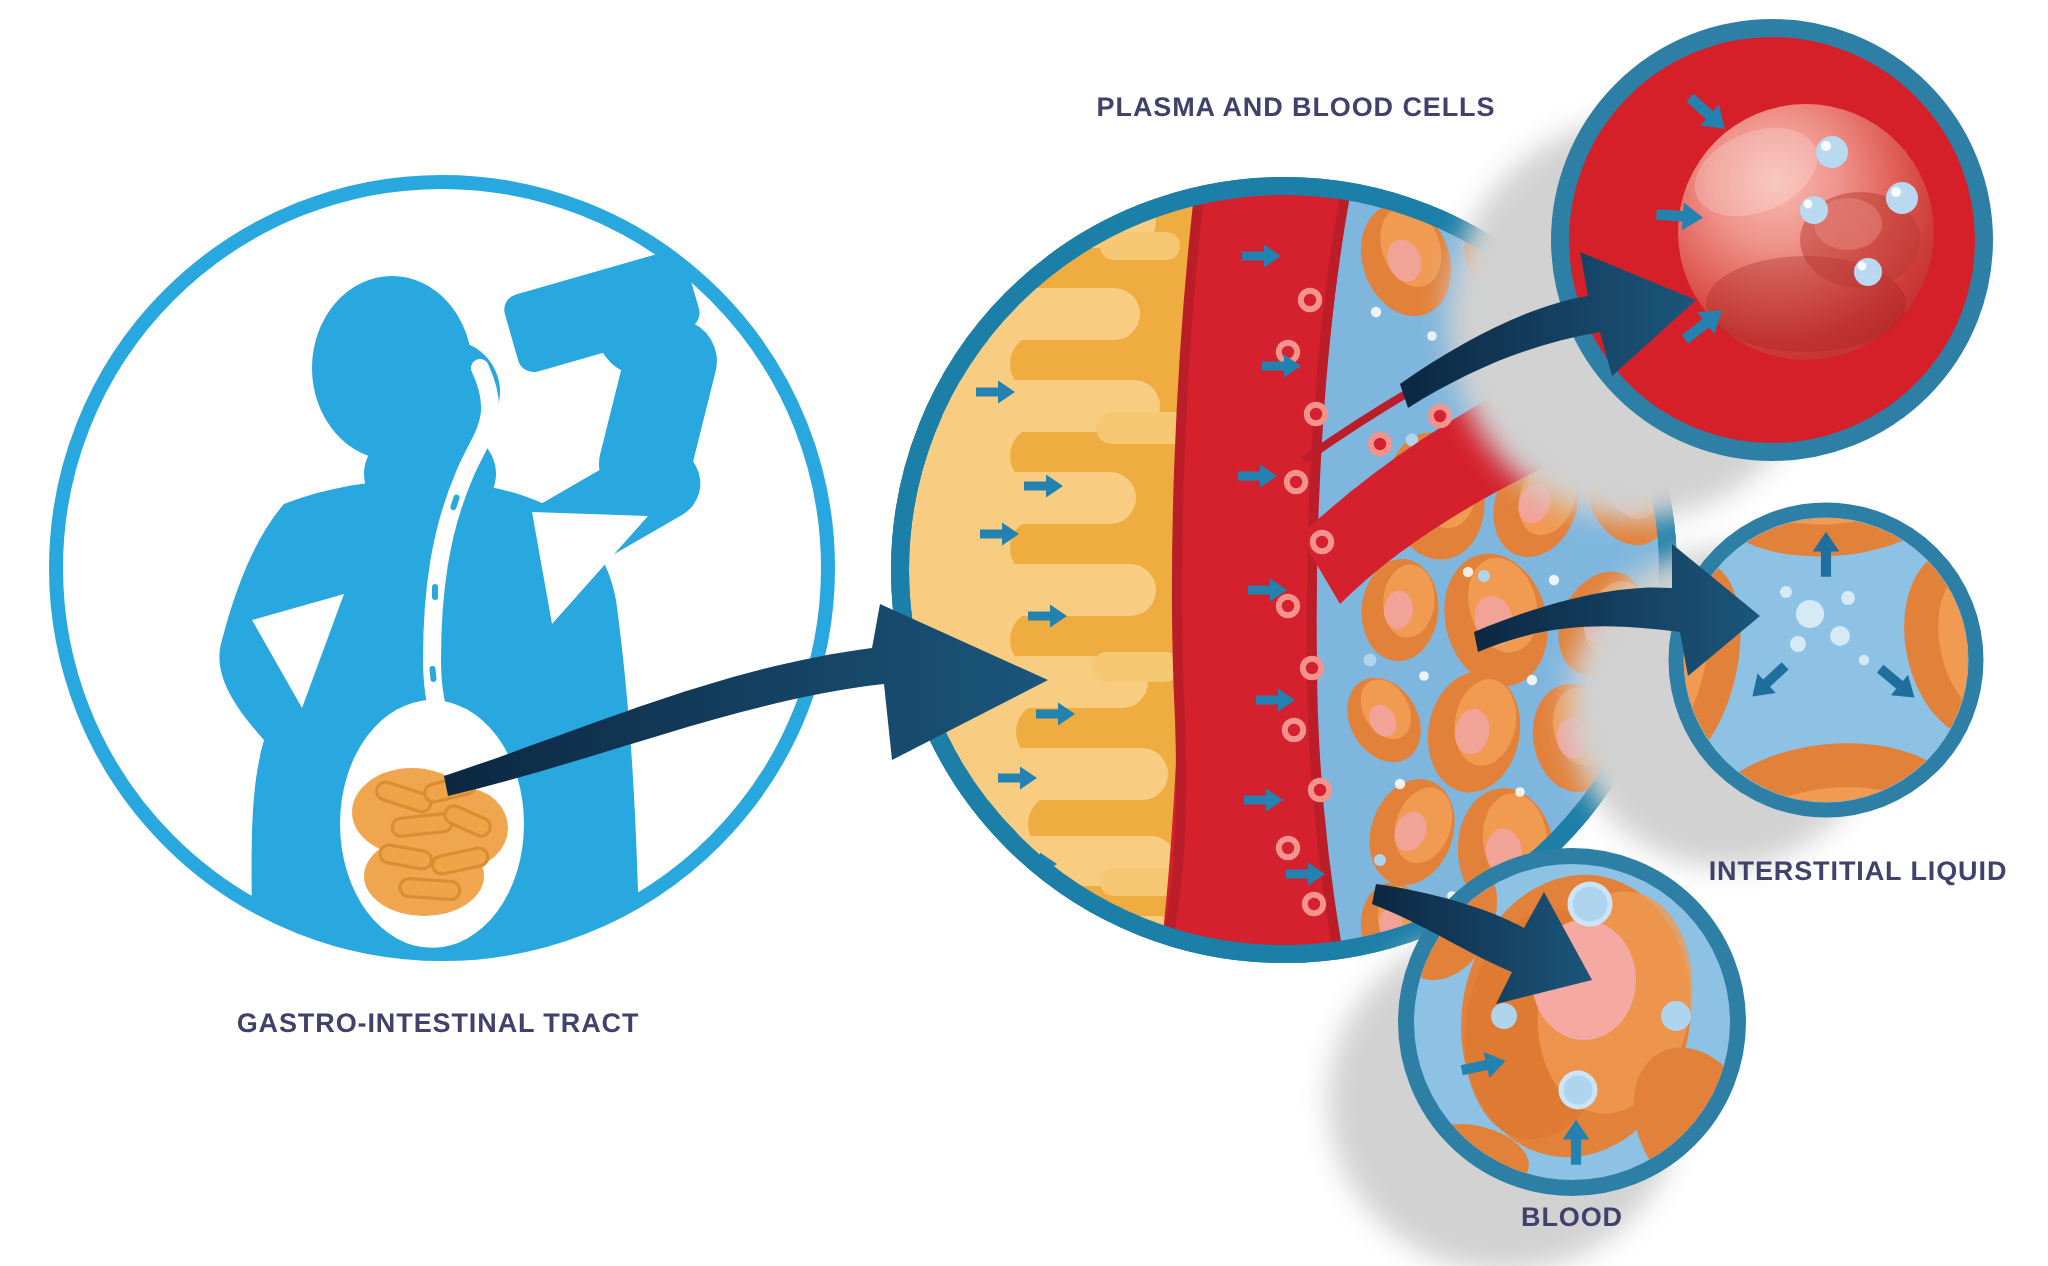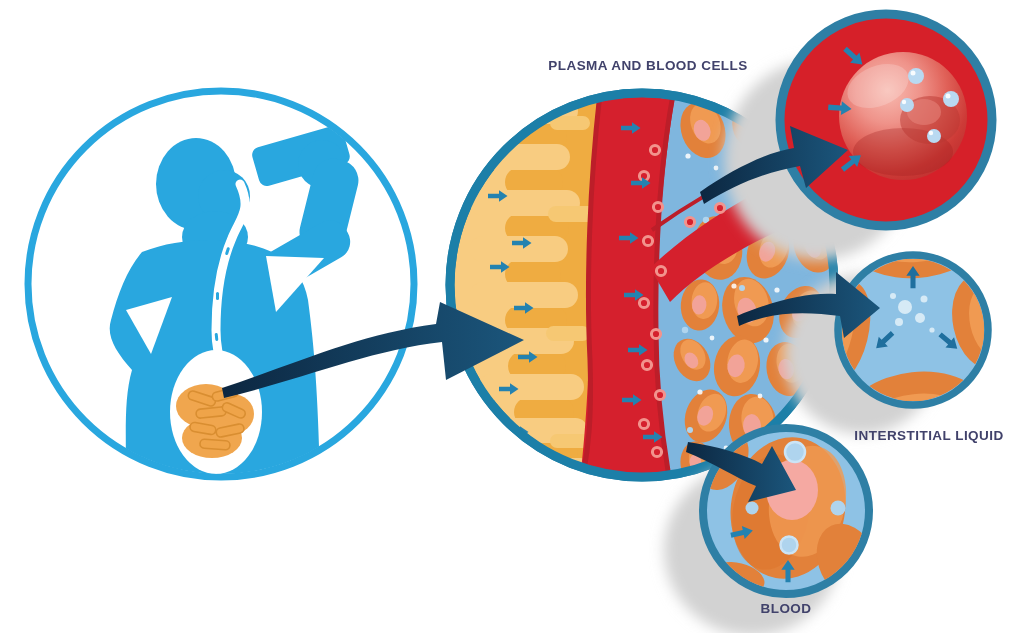--- a/index.html
+++ b/index.html
@@ -333,16 +333,17 @@
              C 370 350 300 380 224 398 Z"></path>
     <path d="M 700 192 C 734 168 768 152 794 148 L 790 126 L 848 150 L 806 188 L 800 166
              C 766 172 736 184 704 204 Z"></path>
     <path d="M 737 316 C 775 300 810 292 836 294 L 836 272 L 880 308 L 844 338 L 840 316
              C 808 312 776 310 739 326 Z"></path>
     <path d="M 688 442 C 716 446 744 454 762 464 L 772 446 L 796 490 L 748 502 L 756 486
              C 736 478 712 462 686 452 Z"></path>
   </g>
 </svg>
 
-<div class="lbl" style="left:648px;top:58px;">PLASMA AND BLOOD CELLS</div>
+<div class="lbl" style="left:219px;top:504px;">GASTRO-INTESTINAL TRACT</div>
+<div class="lbl" style="left:648px;top:46px;">PLASMA AND BLOOD CELLS</div>
 <div class="lbl" style="left:929px;top:428px;">INTERSTITIAL LIQUID</div>
 <div class="lbl" style="left:786px;top:601px;">BLOOD</div>
 </div>
 
 </body></html>

